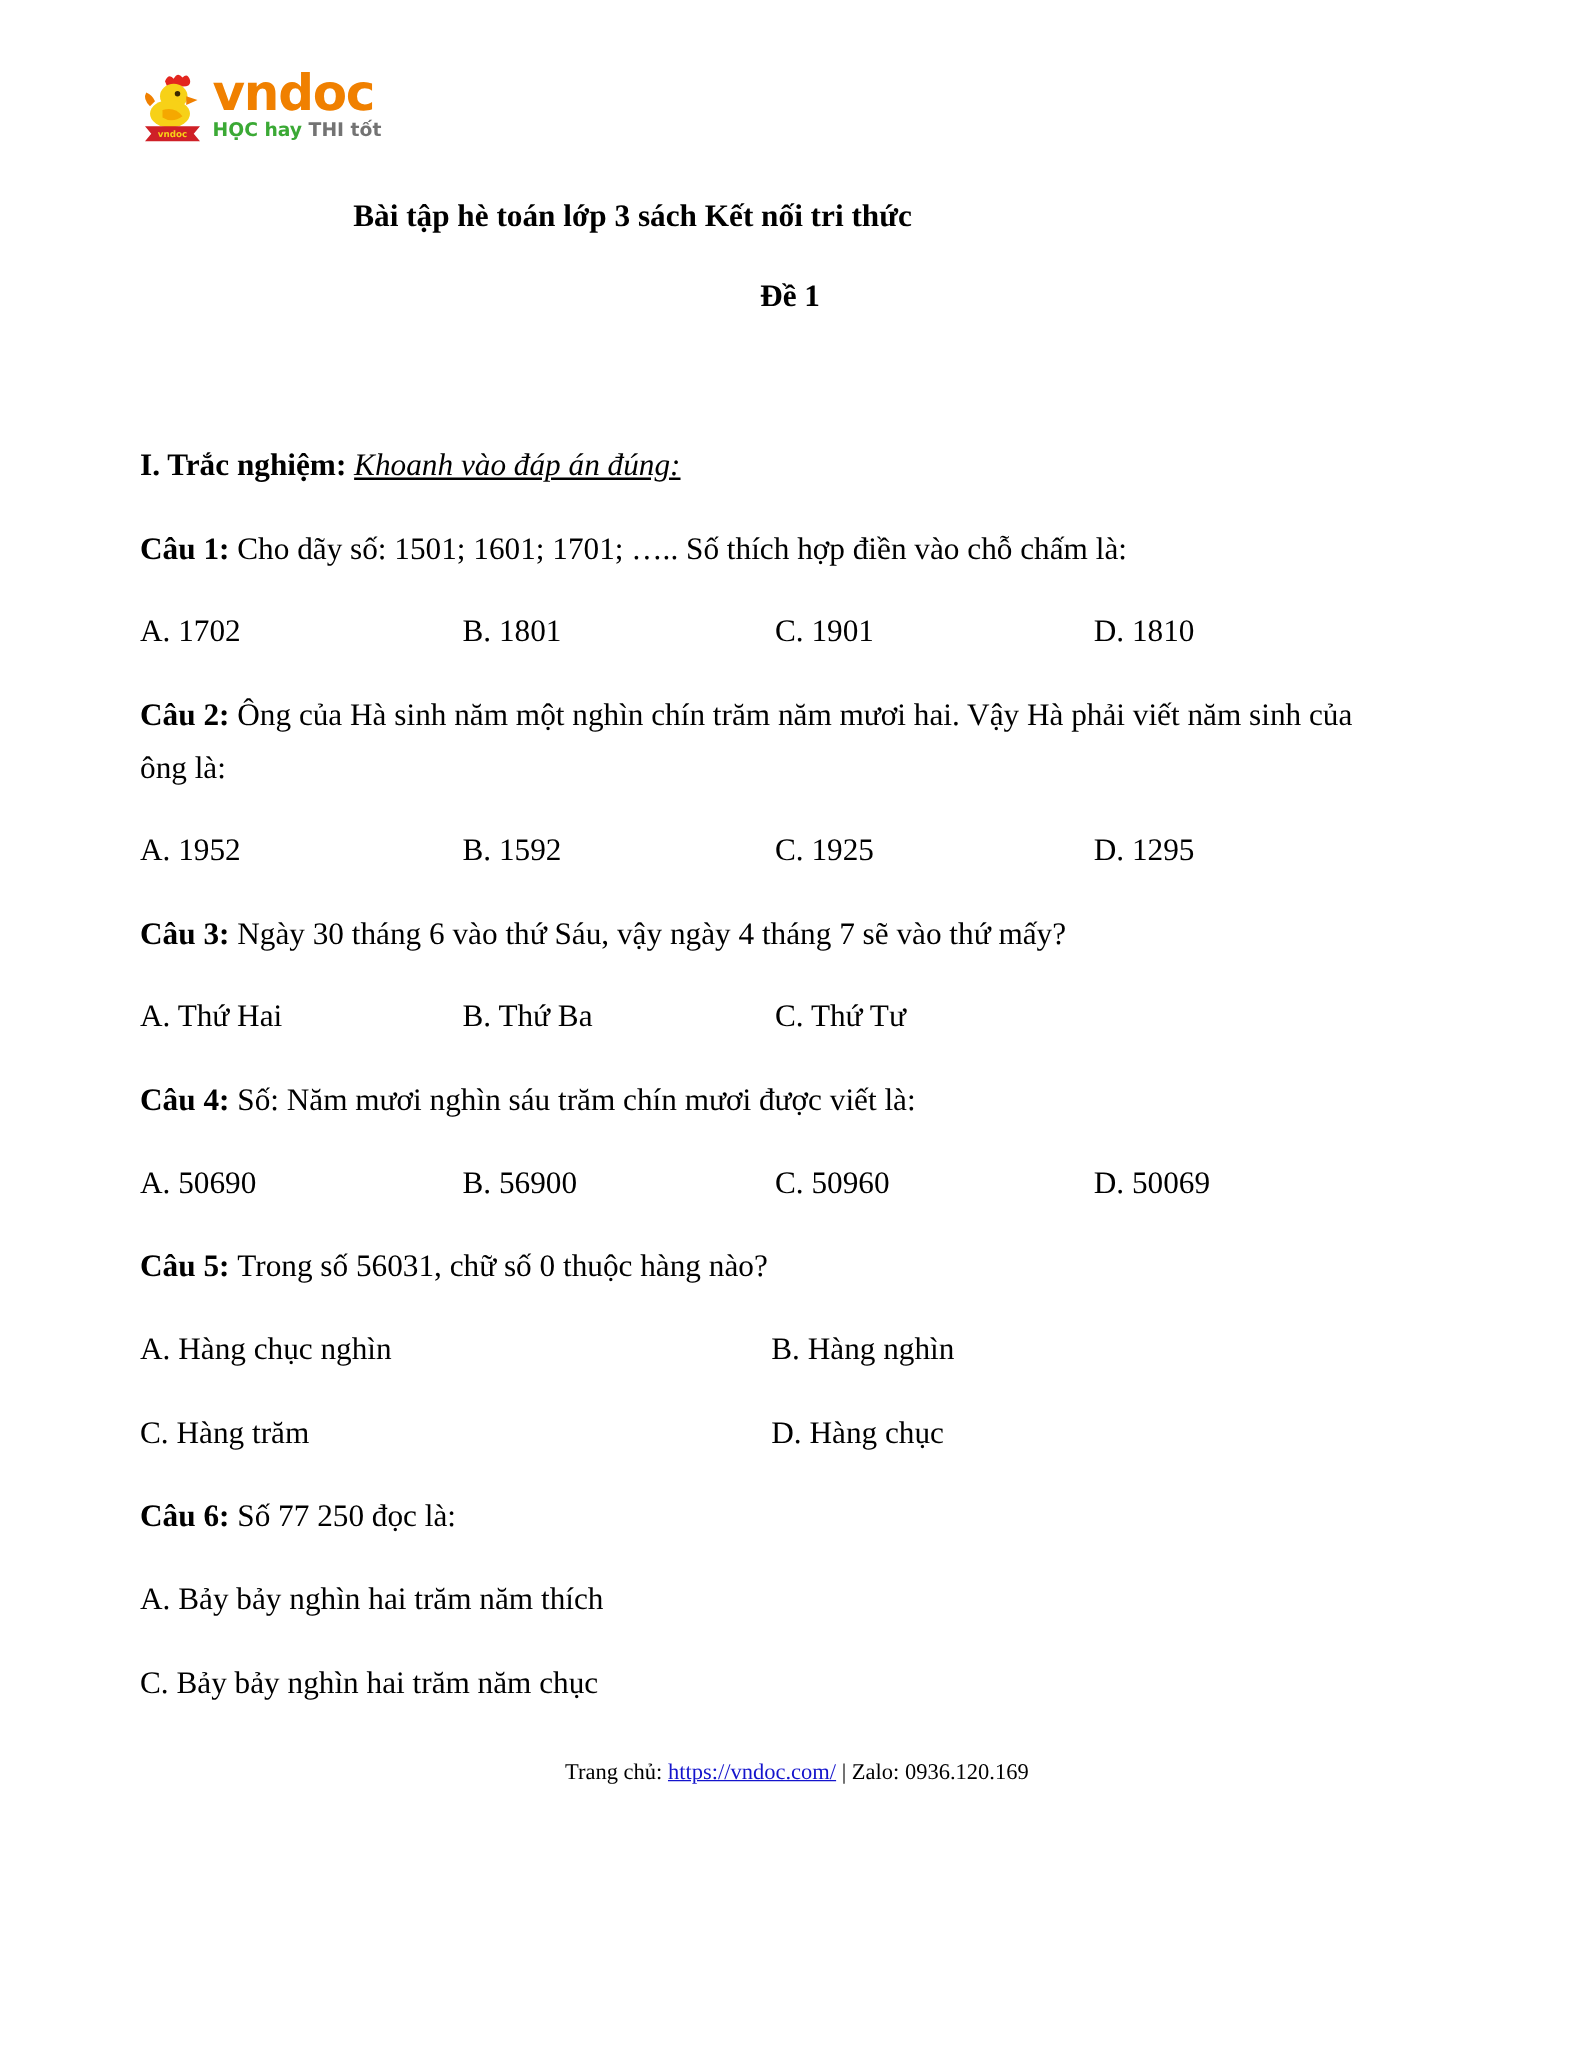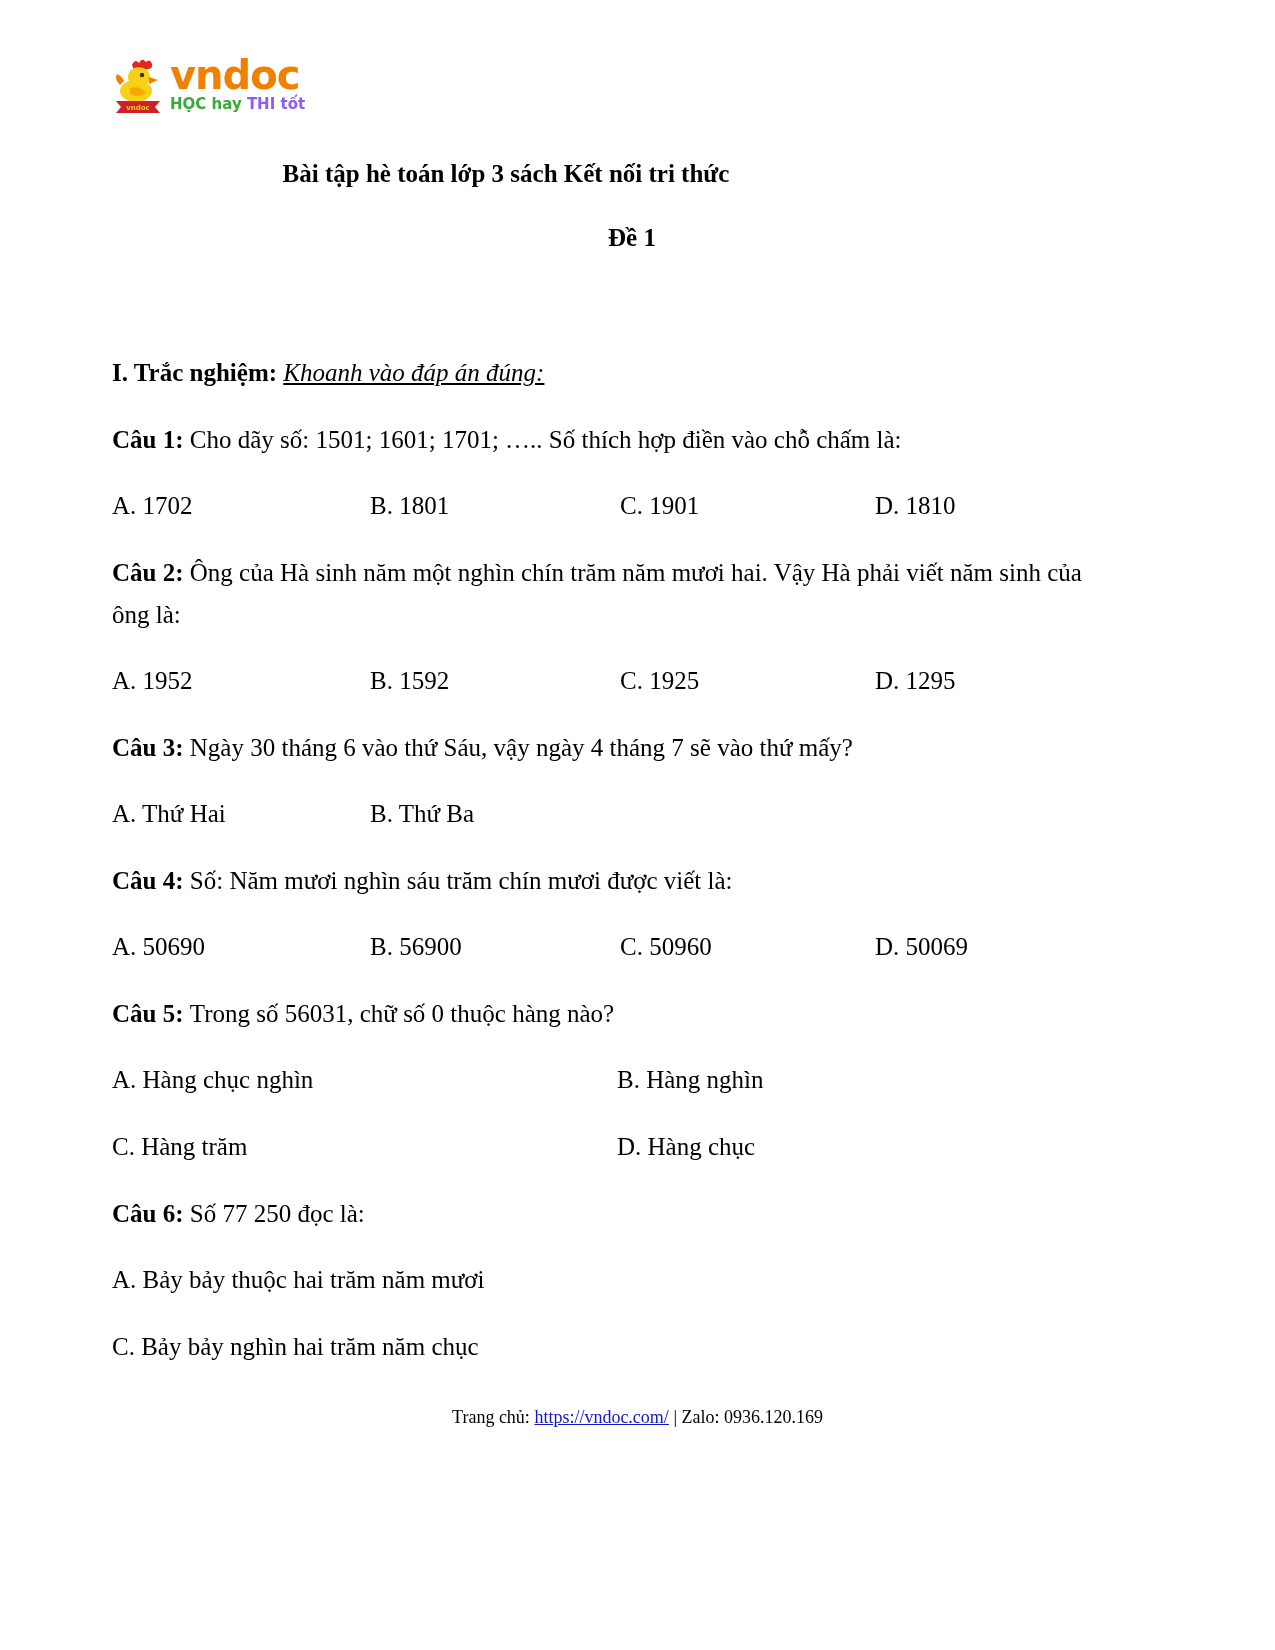--- a/index.html
+++ b/index.html
@@ -58,21 +58,21 @@
   }
   .logo-tagline {
     font-family: "DejaVu Sans", sans-serif;
     font-weight: bold;
     font-size: 15px;
     line-height: 17px;
     margin-top: 1px;
     white-space: nowrap;
   }
   .tag-green { color: #3BA935; }
-  .tag-red   { color: #8b5cf6; }
+  .tag-red   { color: #737373; }
 
   
   .doc-title {
     position: absolute;
     left: 0;
     top: 158px;
     width: 1012px;
     text-align: center;
     font-size: 25px;
     font-weight: bold;
@@ -223,20 +223,21 @@
       <span class="opt">C. 1925</span>
       <span class="opt">D. 1295</span>
     </div>
 
     <p class="block q-text">
       <span class="bold">Câu 3:</span><span>&nbsp;</span><span>Ngày 30 tháng 6 vào thứ Sáu, vậy ngày 4 tháng 7 sẽ vào thứ mấy?</span>
     </p>
     <div class="opts-4">
       <span class="opt">A. Thứ Hai</span>
       <span class="opt">B. Thứ Ba</span>
+      <span class="opt">C. Thứ Tư</span>
     </div>
 
     <p class="block q-text">
       <span class="bold">Câu 4:</span><span>&nbsp;</span><span>Số: Năm mươi nghìn sáu trăm chín mươi được viết là:</span>
     </p>
     <div class="opts-4">
       <span class="opt">A. 50690</span>
       <span class="opt">B. 56900</span>
       <span class="opt">C. 50960</span>
       <span class="opt">D. 50069</span>
@@ -250,21 +251,21 @@
       <span class="opt">B. Hàng nghìn</span>
     </div>
     <div class="opts-2">
       <span class="opt">C. Hàng trăm</span>
       <span class="opt">D. Hàng chục</span>
     </div>
 
     <p class="block q-text">
       <span class="bold">Câu 6:</span><span>&nbsp;</span><span>Số 77 250 đọc là:</span>
     </p>
-    <div class="opts-1">A. Bảy bảy thuộc hai trăm năm mươi</div>
+    <div class="opts-1">A. Bảy bảy nghìn hai trăm năm thích</div>
     <div class="opts-1">C. Bảy bảy nghìn hai trăm năm chục</div>
 
   </div>
 
   <div class="footer">
     <span>Trang chủ: </span><span class="link">https://vndoc.com/</span><span> | Zalo: 0936.120.169</span>
   </div>
 
 </div>
 

